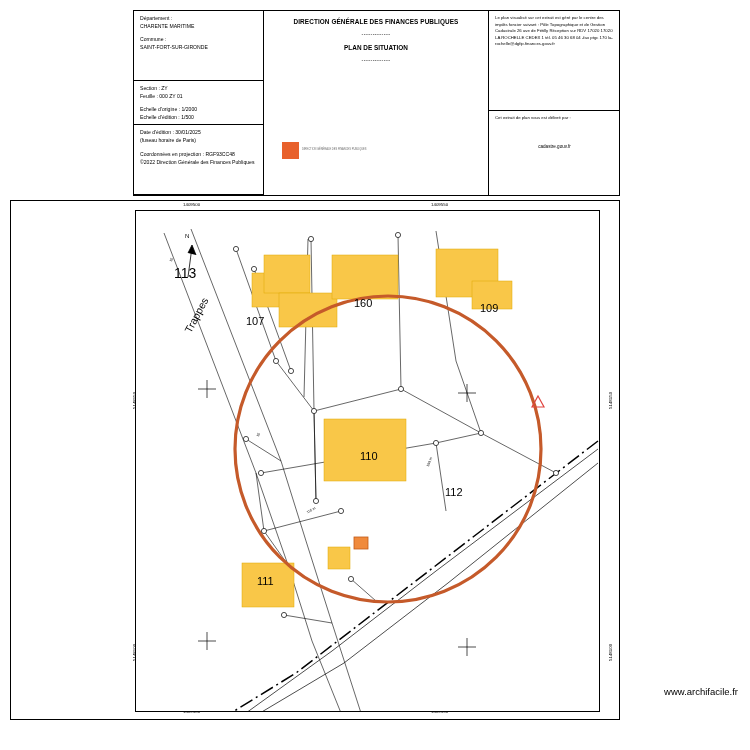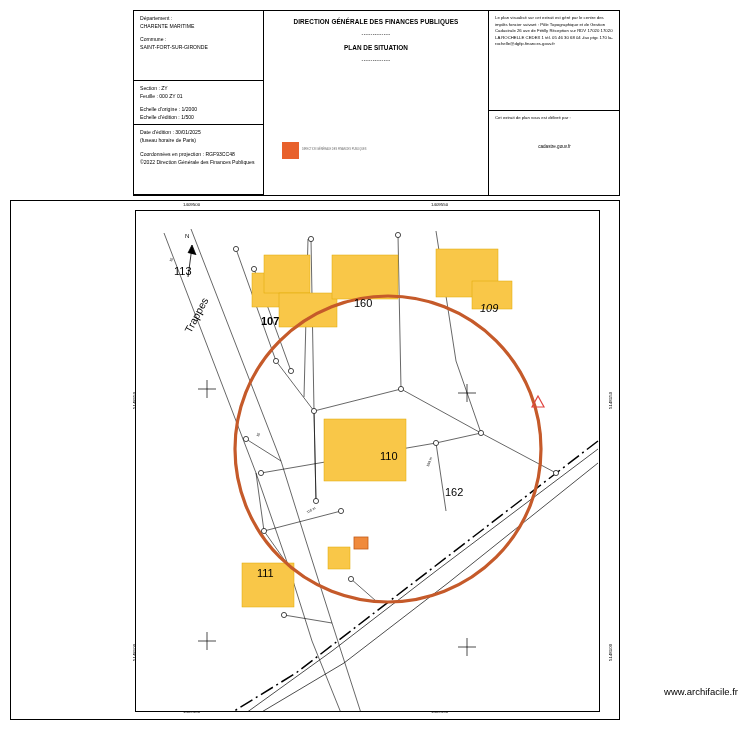--- a/index.html
+++ b/index.html
@@ -164,21 +164,21 @@
     transform-origin: 0 0;
   }
 
   
   .plabel {
     position: absolute;
     font-size: 11px;
     color: #000;
     white-space: nowrap;
   }
-  .plabel.small { font-size: 11px; text-align: center; }
+  .plabel.small { font-size: 14px; text-align: center; }
   .street {
     position: absolute;
     font-size: 10.5px;
     color: #000;
     white-space: nowrap;
     transform: rotate(-62deg);
     transform-origin: 0 0;
   }
   .tinytxt {
     position: absolute;
@@ -352,26 +352,26 @@
 
         <g transform="translate(396,185)">
           <path d="M 6 0 L 12 11 L 0 11 Z" fill="none" stroke="#e0443f" stroke-width="1.2"></path>
         </g>
       </svg>
 
       <div class="northlbl" style="left:49px; top:22px;">N</div>
       <div class="street" style="left:46px; top:118px;">Trappes</div>
 
       <div class="plabel small" style="left:38px; top:54px;">113</div>
-      <div class="plabel" style="left:125px; top:104px;font-weight:bold;">107</div>
+      <div class="plabel" style="left:110px; top:104px;">107</div>
       <div class="plabel" style="left:218px; top:86px;">160</div>
-      <div class="plabel" style="left:344px; top:91px;font-style:italic;">109</div>
-      <div class="plabel" style="left:244px; top:239px;">110</div>
-      <div class="plabel" style="left:121px; top:356px;">111</div>
-      <div class="plabel" style="left:309px; top:275px;">162</div>
+      <div class="plabel" style="left:344px; top:91px;">109</div>
+      <div class="plabel" style="left:224px; top:239px;">110</div>
+      <div class="plabel" style="left:121px; top:364px;">111</div>
+      <div class="plabel" style="left:309px; top:275px;">112</div>
 
       <div class="tinytxt" style="left:290px; top:255px; transform:rotate(-70deg); transform-origin:0 0;">100 m</div>
       <div class="tinytxt" style="left:170px; top:300px; transform:rotate(-30deg); transform-origin:0 0;">115 m</div>
       <div class="tinytxt" style="left:120px; top:225px; transform:rotate(-70deg); transform-origin:0 0;">15</div>
       <div class="tinytxt" style="left:33px; top:50px; transform:rotate(-70deg); transform-origin:0 0;">15</div>
     </div>
   </div>
 
   <div class="footer">www.archifacile.fr</div>
 </div>

